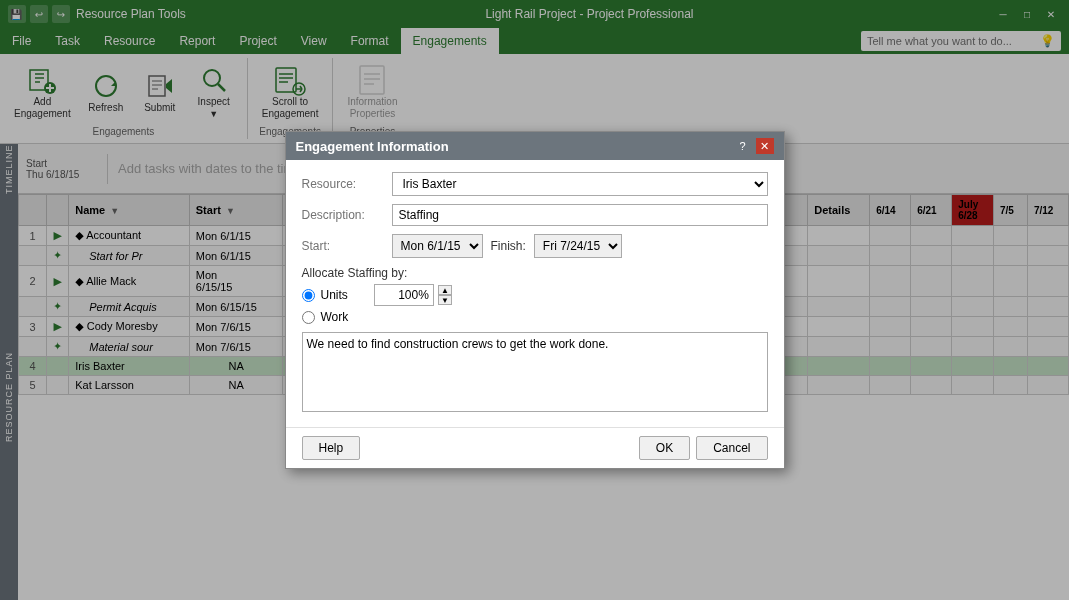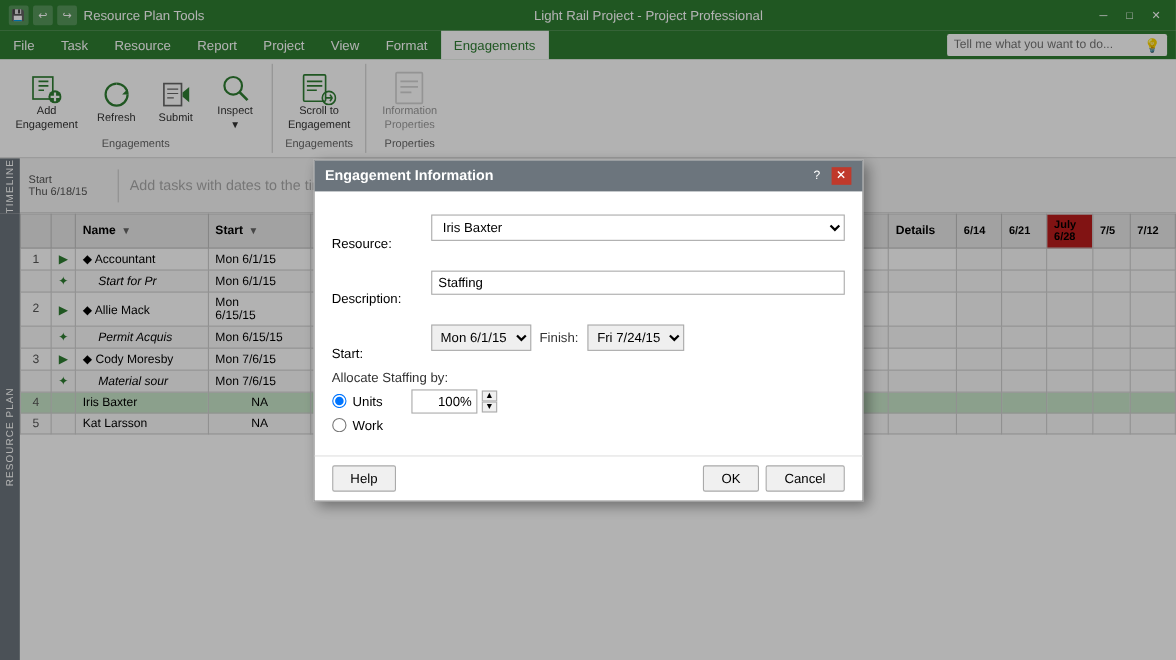--- a/index.html
+++ b/index.html
@@ -230,23 +230,22 @@
     .modal-btn { width: 18px; height: 16px; display: flex; align-items: center; justify-content: center; cursor: pointer; font-size: 11px; color: white; }
     .modal-btn.close-btn { background: #c0392b; }
     .modal-body { padding: 12px 16px; }
     .form-row {
       display: flex;
       align-items: center;
       margin-bottom: 8px;
     }
     .form-label {
       width: 90px;
-      color: #000000;
+      color: #737373;
       font-size: 12px;
-      margin-top: 28px;
     }
     .form-control {
       flex: 1;
       border: 1px solid #aaa;
       padding: 3px 6px;
       font-size: 12px;
       background: white;
     }
     .form-control-dropdown {
       display: flex;
@@ -657,20 +656,21 @@
             </div>
           </div>
         </div>
         <div class="radio-row">
           <input type="radio" name="allocate" id="work-radio" style="">
           <label for="work-radio">Work</label>
         </div>
       </div>
 
       <div>
+        <textarea class="comments-box" style="">We need to find construction crews to get the work done.</textarea>
       </div>
     </div>
 
     <div class="modal-footer">
       <button class="footer-btn">Help</button>
       <div class="footer-btns-right">
         <button class="footer-btn">OK</button>
         <button class="footer-btn">Cancel</button>
       </div>
     </div>

